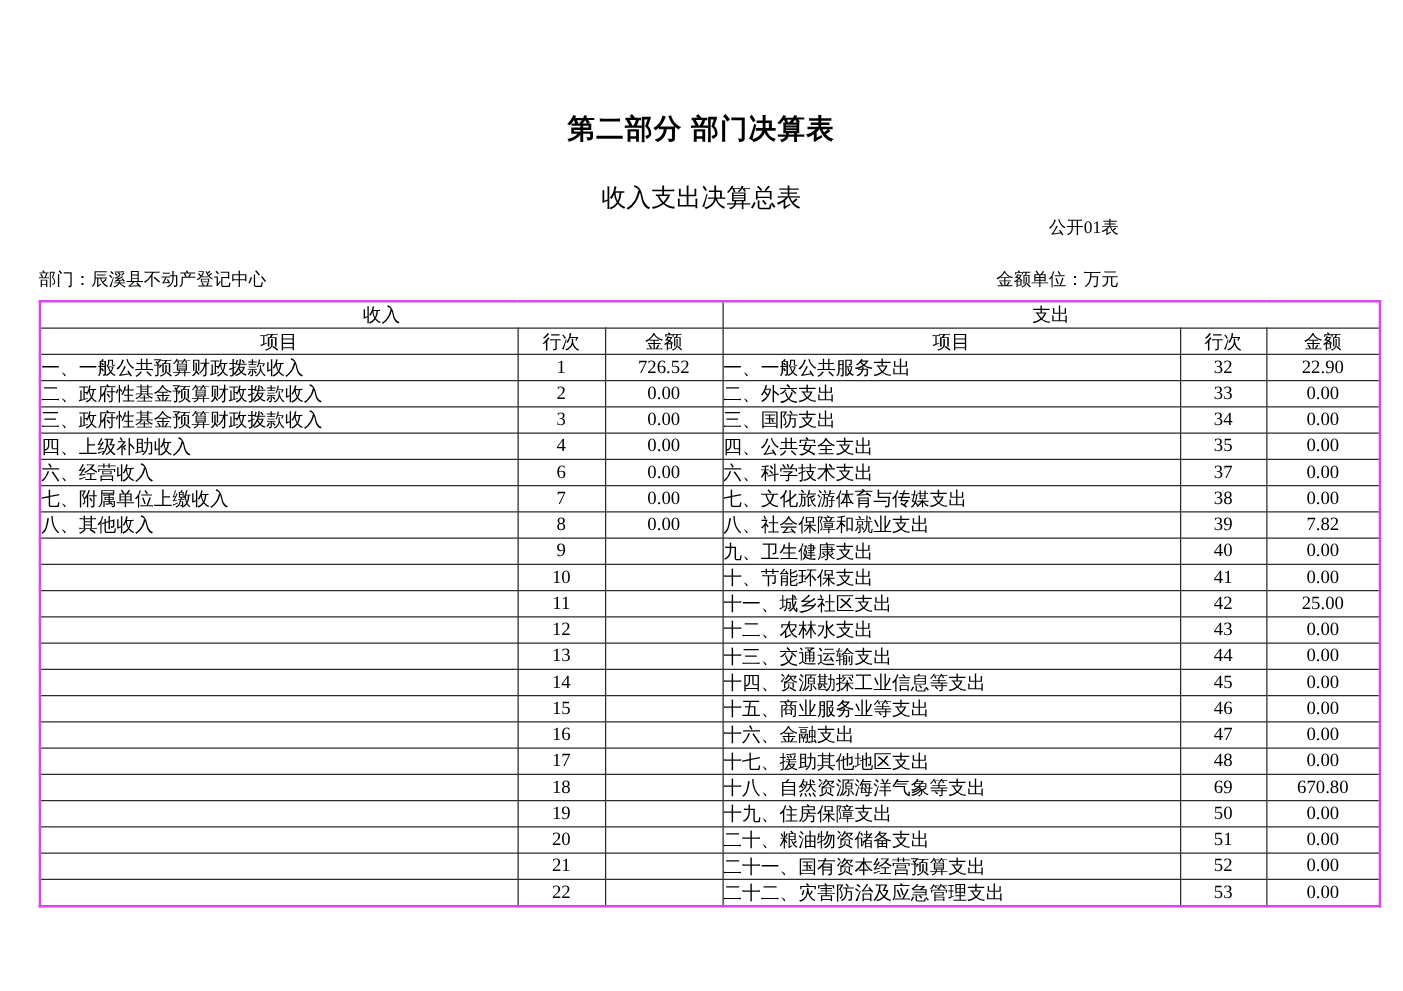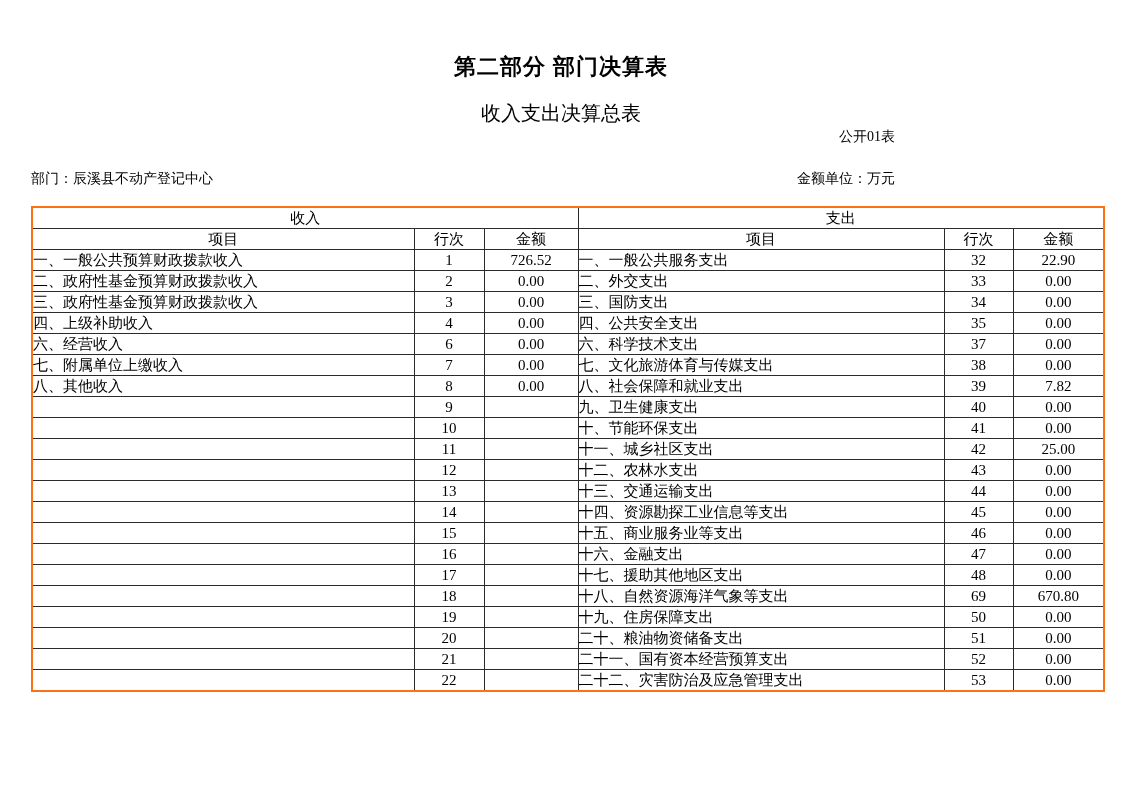--- a/index.html
+++ b/index.html
@@ -12,31 +12,31 @@
     color: #000000;
   }
   .page {
     position: relative;
     width: 1122px;
     height: 793px;
     overflow: hidden;
     background: #ffffff;
   }
   .section-title {
-    padding-top: 56px;
+    padding-top: 92px;
     margin: 0;
     text-align: center;
     font-family: "Liberation Sans", "DejaVu Sans", sans-serif;
     font-weight: 700;
     font-size: 22px;
     line-height: 22px;
     letter-spacing: 1px;
   }
   .table-title {
-    margin: 25px 0 0 0;
+    margin: 35px 0 0 0;
     text-align: center;
     font-weight: 400;
     font-size: 20px;
     line-height: 20px;
   }
   .content {
     width: 864px;
     margin-left: 31px;
   }
   .meta-code {
@@ -46,25 +46,25 @@
     line-height: 15px;
   }
   .meta-row {
     display: flex;
     justify-content: space-between;
     font-size: 14px;
     line-height: 16px;
     margin-top: 27px;
   }
   table.summary {
-    margin-top: 19px;
+    margin-top: 7px;
     border-collapse: collapse;
     table-layout: fixed;
     width: 1072px;
-    border: 2px solid #f97316;
+    border: 2px solid #d946ef;
   }
   table.summary th, table.summary td {
     border: 1px solid #2b2b2b;
     height: 20px;
     padding: 0;
     font-size: 15px;
     font-weight: 400;
     overflow: hidden;
     white-space: nowrap;
   }

